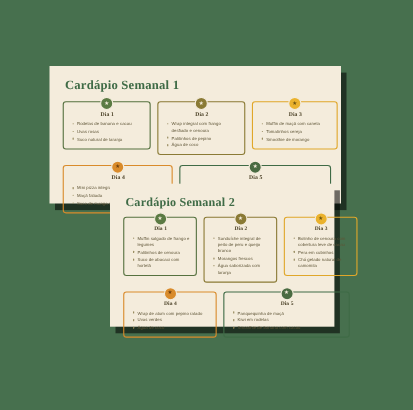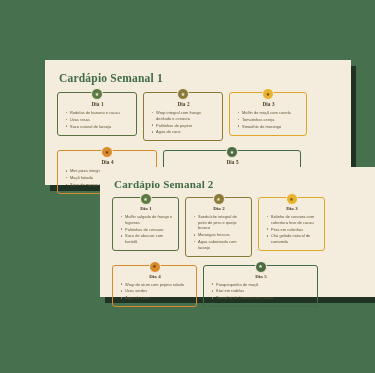--- a/index.html
+++ b/index.html
@@ -18,33 +18,32 @@
   .stage {
     position: absolute;
     inset: 0;
   }
 
   
   .panel {
     position: absolute;
     background: #f4ecdc;
     box-shadow: 5px 6px 0 rgba(0,0,0,0.55);
-    padding-left: 41px;
   }
   .panel-1 {
     left: 45px;
     top: 60px;
     width: 265px;
     height: 125px;
     z-index: 1;
   }
   .panel-2 {
     left: 100px;
     top: 167px;
-    width: 262px;
+    width: 204px;
     height: 130px;
     z-index: 2;
   }
 
   .panel-inner {
     position: absolute;
     inset: 0;
     padding: 8px 10px 6px 12px;
     box-sizing: border-box;
   }

